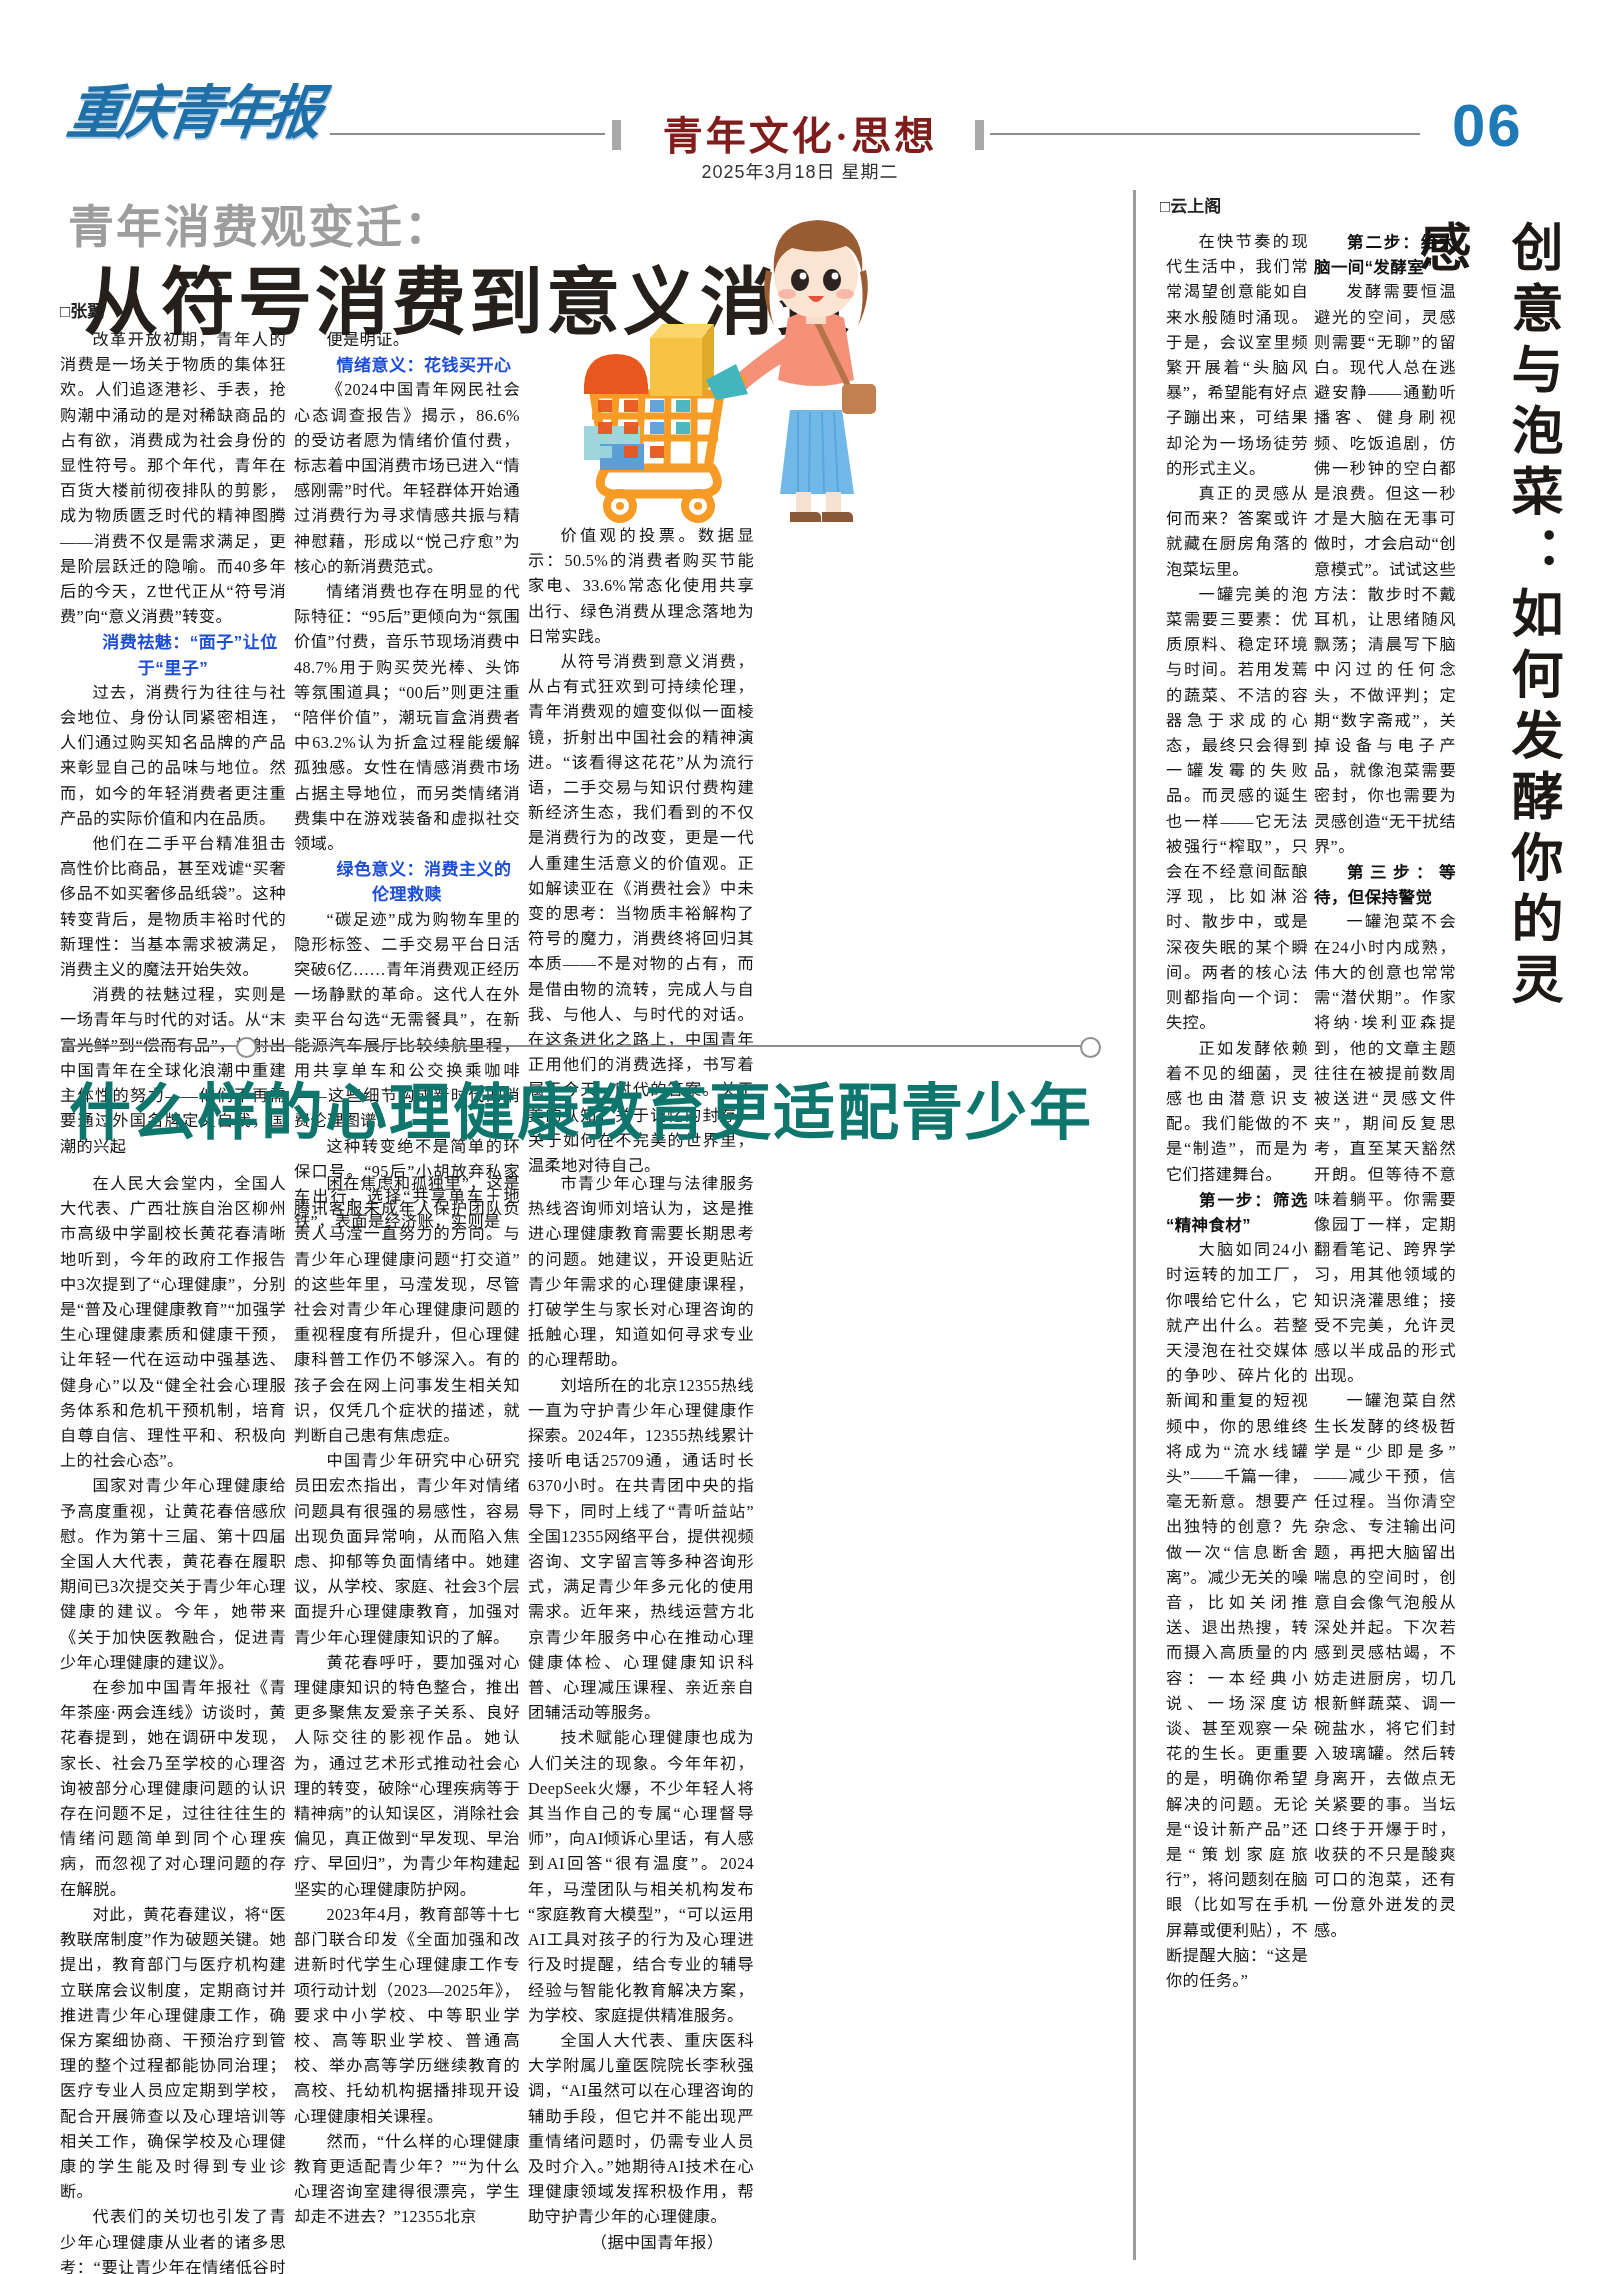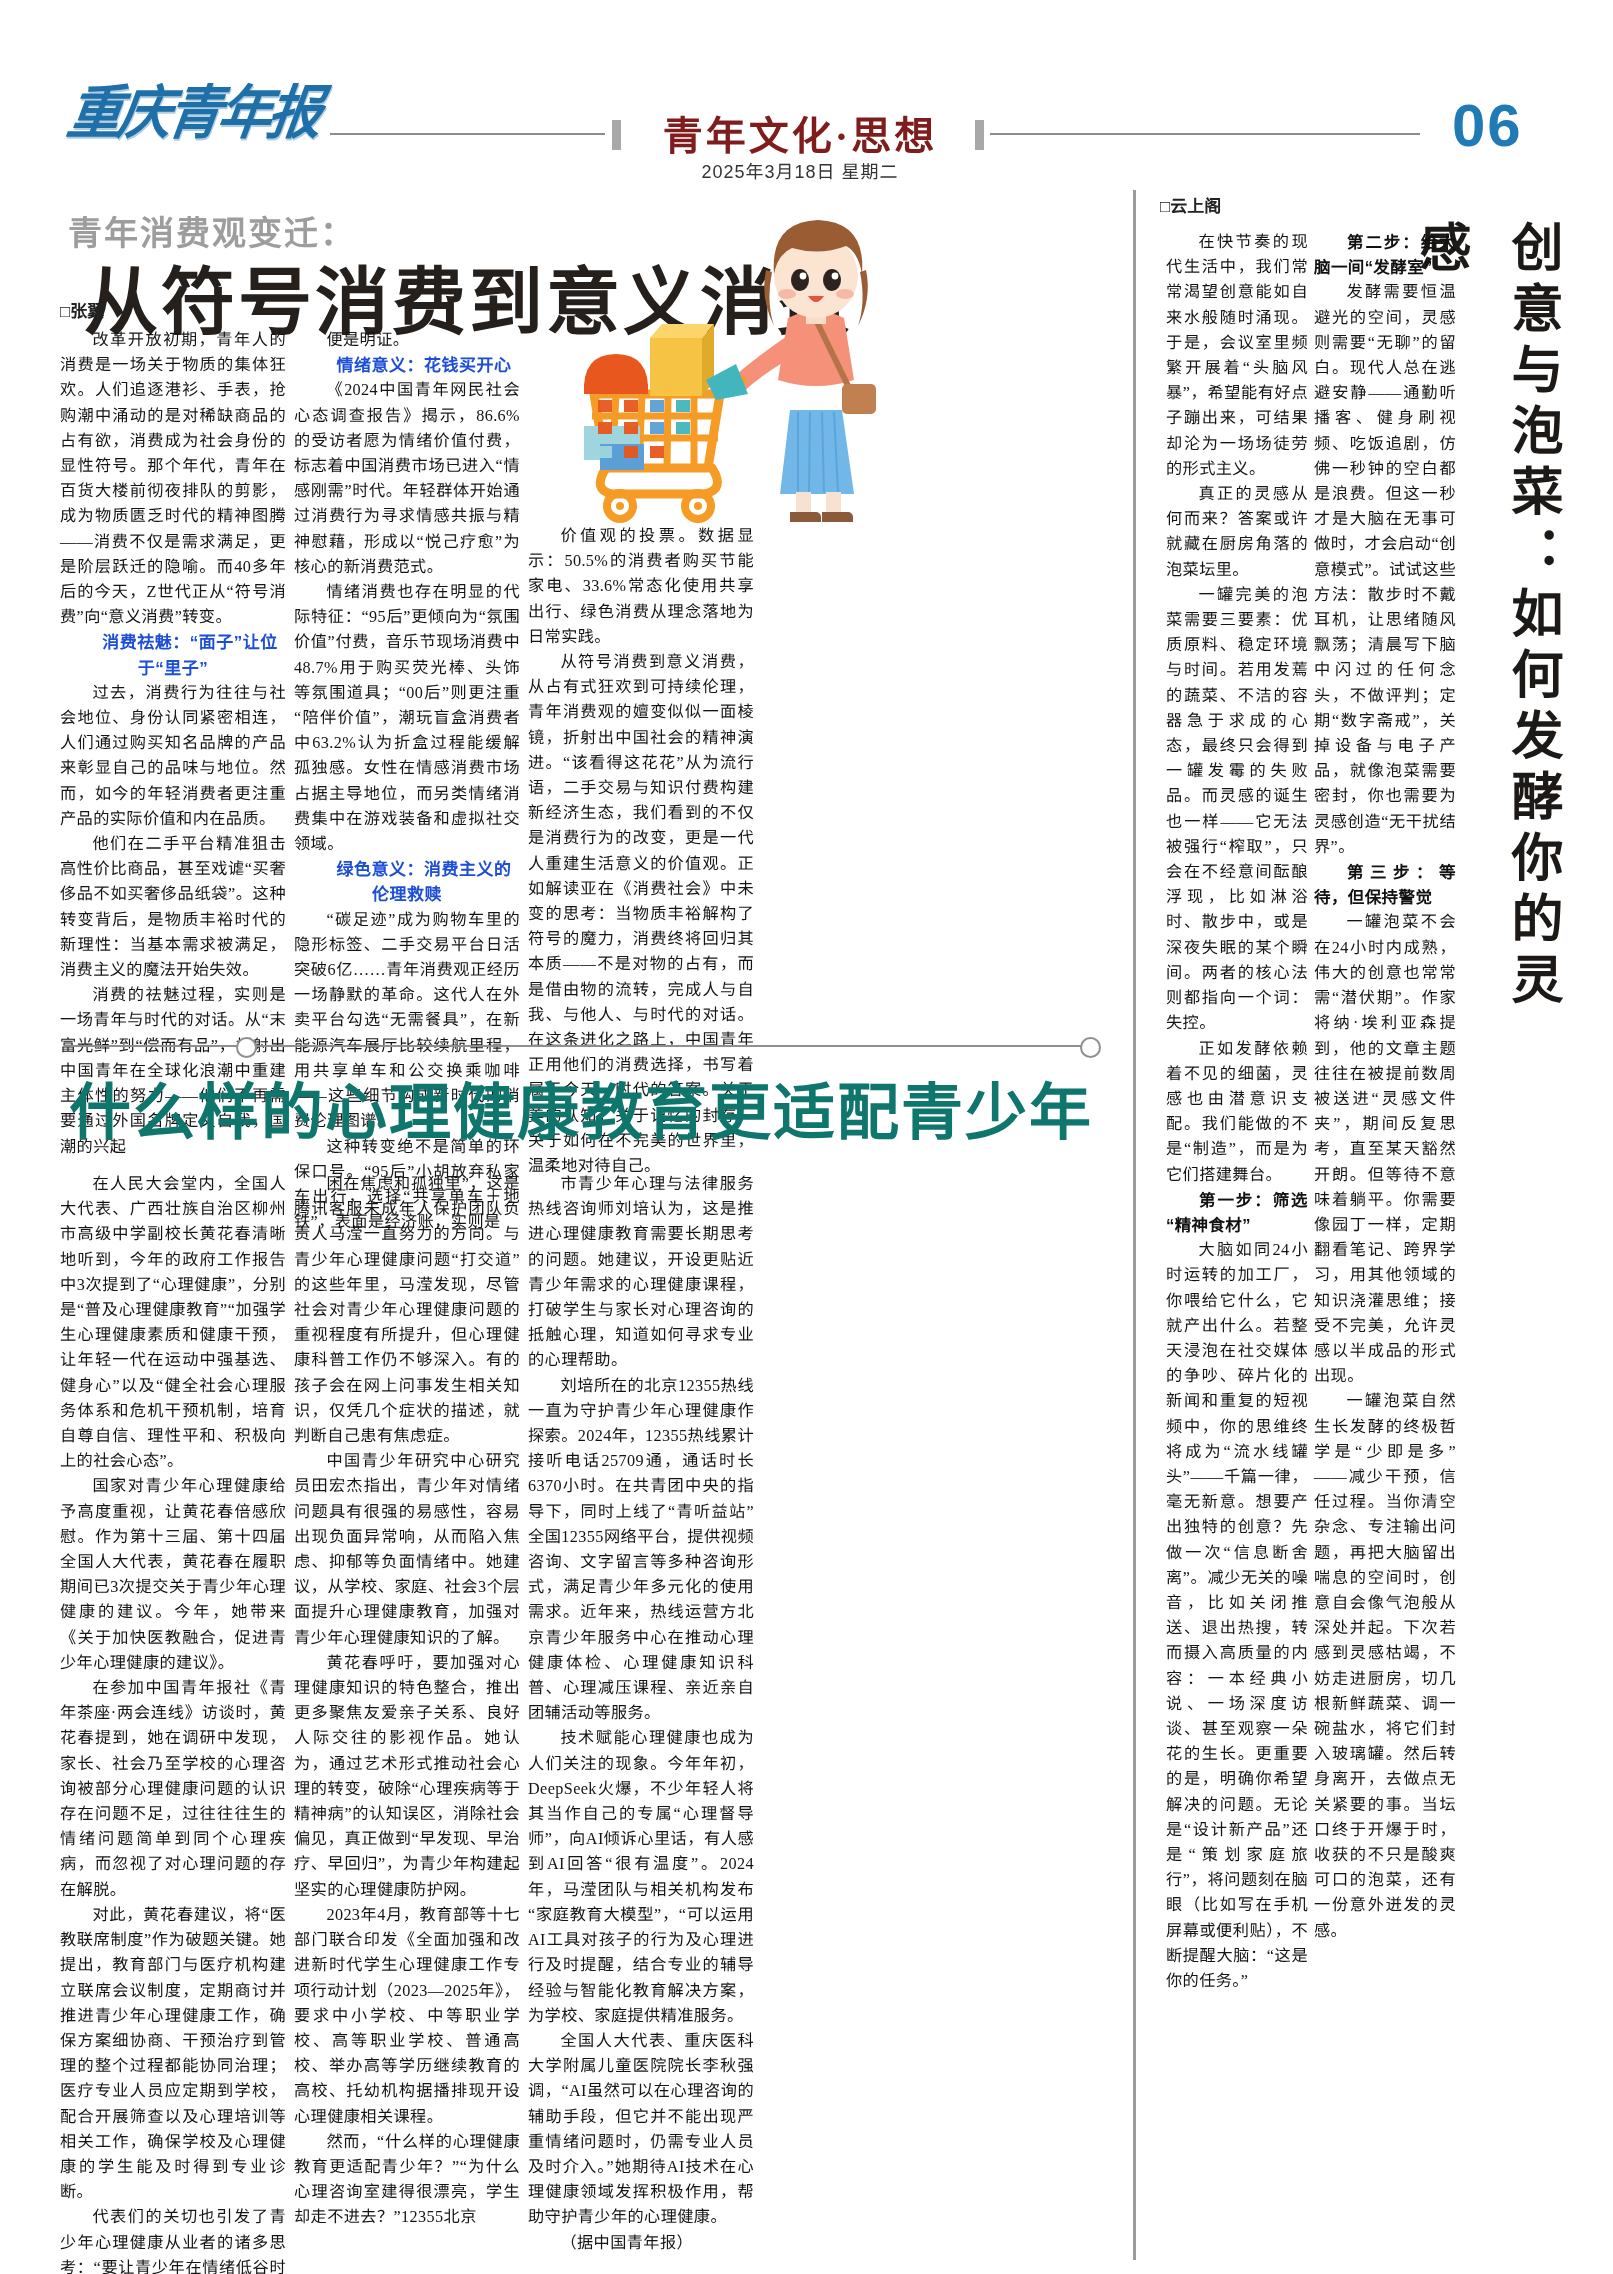--- a/index.html
+++ b/index.html
@@ -116,23 +116,23 @@
 
   
   .art1 {
     position: absolute;
     left: 56px; top: 0px;
     width: 1050px;
     height: 840px;
   }
   .a1-kicker {
     position: absolute;
-    left: 12px; top: 16px;
-    font-family: "Liberation Serif", "DejaVu Serif", serif;
-    font-size: 34px;
+    left: 12px; top: 0px;
+    font-family: "Liberation Serif", "DejaVu Serif", serif;
+    font-size: 46px;
     font-weight: bold;
     color: #9d9d9d;
     letter-spacing: 2px;
     white-space: nowrap;
   }
   .a1-headline {
     position: absolute;
     left: 28px; top: 52px;
     font-family: "Liberation Serif", "DejaVu Serif", serif;
     font-size: 74px;
@@ -241,21 +241,21 @@
     white-space: nowrap;
   }
   .a2-cols {
     position: absolute;
     left: 0; top: 110px;
     width: 1050px;
   }
   .a2-cols .col { width: 226px; }
 
   .source-note {
-    text-align: left;
+    text-align: center;
     text-indent: 0;
     margin-top: 4px;
   }
 
   
   .sidebar {
     position: absolute;
     left: 1158px; top: 0px;
     width: 420px;
     height: 2070px;

